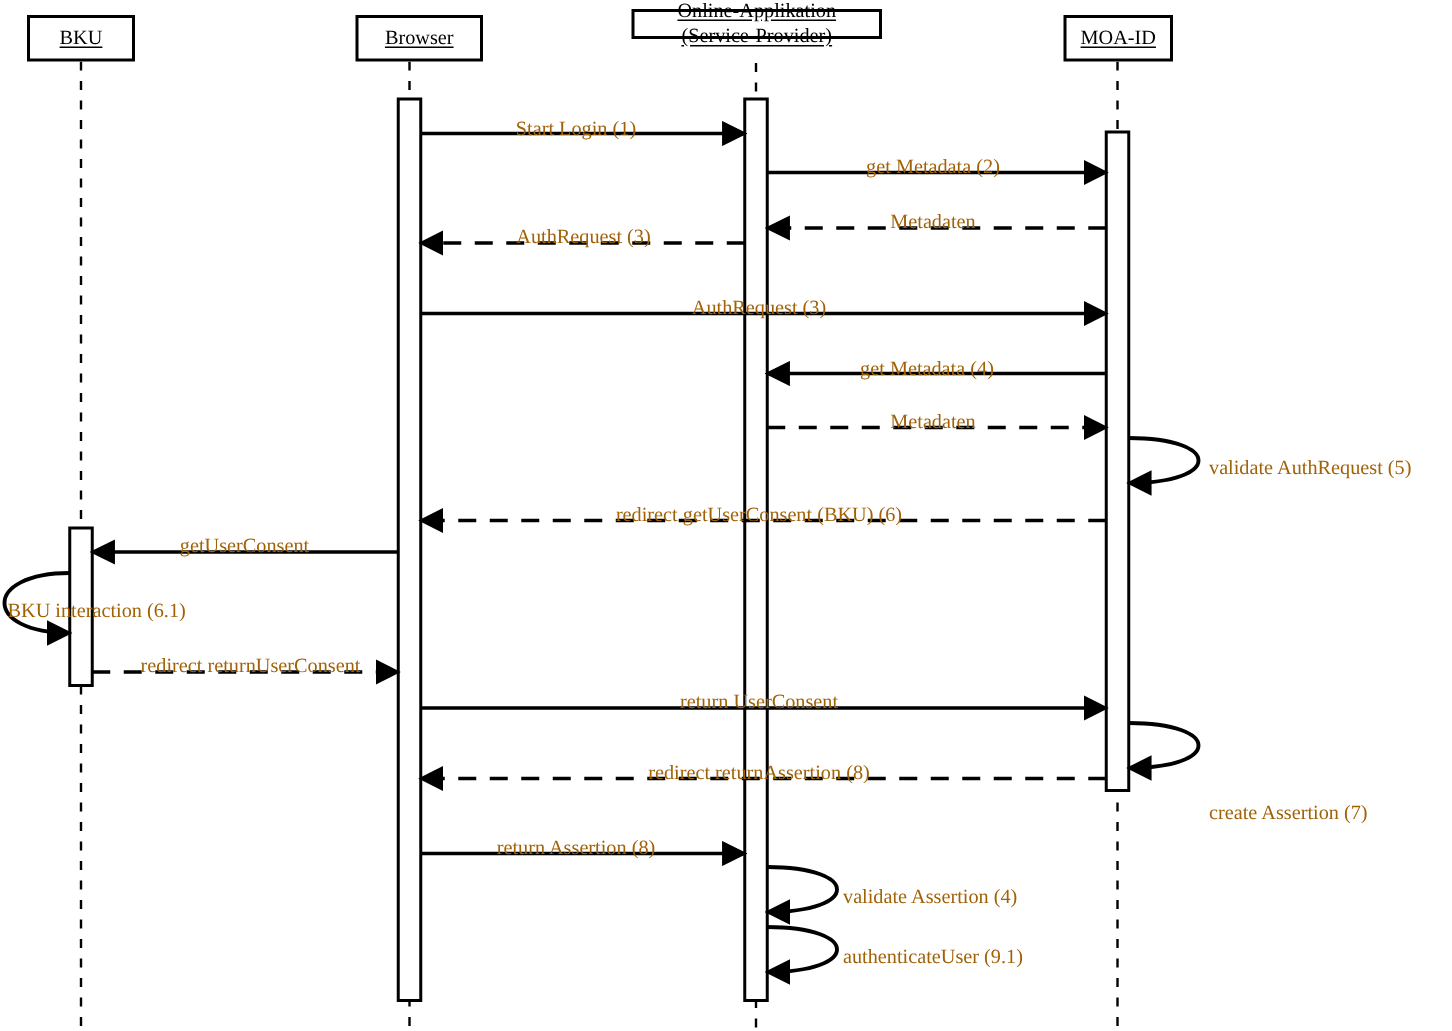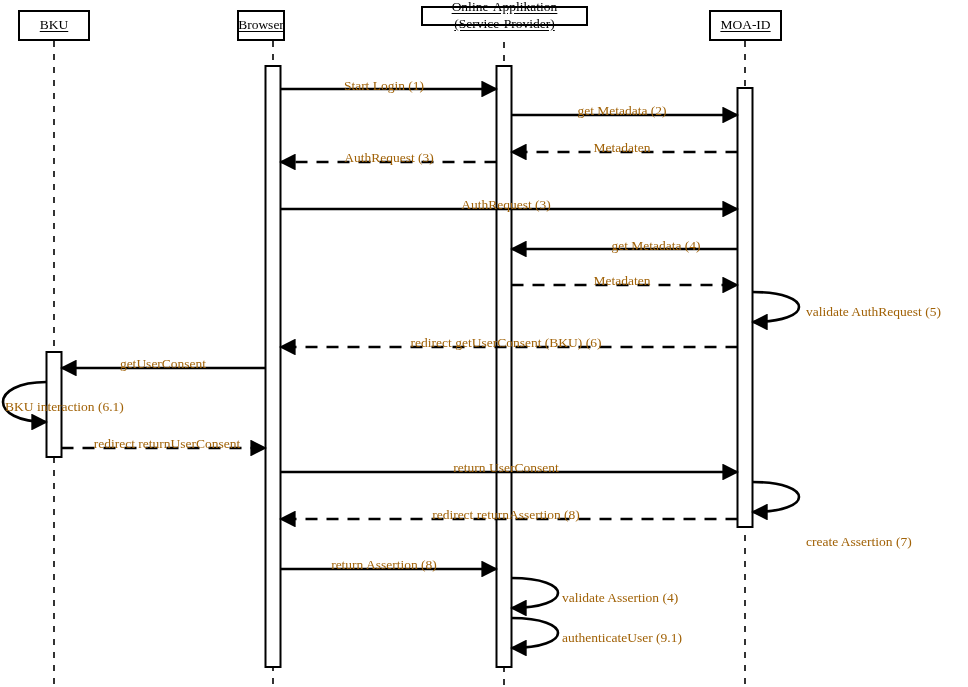--- a/index.html
+++ b/index.html
@@ -101,37 +101,37 @@
         <path d="M 752.5 482 C 814.5 482, 814.5 512, 752.5 512" fill="none" stroke="#000000" stroke-width="2.6" marker-end="url(#arrowFilledSelf)"></path>
         <path d="M 511.5 578 C 573.5 578, 573.5 608, 511.5 608" fill="none" stroke="#000000" stroke-width="2.6" marker-end="url(#arrowFilledSelf)"></path>
         <path d="M 511.5 618 C 573.5 618, 573.5 648, 511.5 648" fill="none" stroke="#000000" stroke-width="2.6" marker-end="url(#arrowFilledSelf)"></path>
       </g>
   </svg>
 
   <div id="boxes">
       <div class="lifeline-box" style="left: 18px; top: 10px; width: 72px; height: 31px;">
         <span>BKU</span>
       </div>
-      <div class="lifeline-box" style="left: 237px; top: 10px; width: 48px; height: 31px;">
+      <div class="lifeline-box" style="left: 237px; top: 10px; width: 85px; height: 31px;">
         <span>Browser</span>
       </div>
       <div class="lifeline-box" style="left: 421px; top: 6px; width: 167px; height: 20px;">
         <span>Online-Applikation (Service-Provider)</span>
       </div>
       <div class="lifeline-box" style="left: 709px; top: 10px; width: 73px; height: 31px;">
         <span>MOA-ID</span>
       </div>
     </div>
   <div id="labels">
       <div class="msg-label center" style="left: 384px; top: 79px;">Start Login (1)</div>
       <div class="msg-label center" style="left: 622px; top: 104px;">get Metadata (2)</div>
       <div class="msg-label center" style="left: 622px; top: 141px;">Metadaten</div>
       <div class="msg-label center" style="left: 389px; top: 151px;">AuthRequest (3)</div>
       <div class="msg-label center" style="left: 506px; top: 198px;">AuthRequest (3)</div>
-      <div class="msg-label center" style="left: 656px; top: 239px; text-align: right;">get Metadata (4)</div>
+      <div class="msg-label center" style="left: 618px; top: 239px; text-align: right;">get Metadata (4)</div>
       <div class="msg-label center" style="left: 622px; top: 274px;">Metadaten</div>
       <div class="msg-label center" style="left: 506px; top: 336px;">redirect getUserConsent (BKU) (6)</div>
       <div class="msg-label center" style="left: 163px; top: 357px;">getUserConsent</div>
       <div class="msg-label center" style="left: 167px; top: 437px;">redirect returnUserConsent</div>
       <div class="msg-label center" style="left: 506px; top: 461px;">return UserConsent</div>
       <div class="msg-label center" style="left: 506px; top: 508px;">redirect returnAssertion (8)</div>
       <div class="msg-label center" style="left: 384px; top: 558px;">return Assertion (8)</div>
       <div class="msg-label left" style="left: 806px; top: 305px;">validate AuthRequest (5)</div>
       <div class="msg-label left" style="left: 5px; top: 400px;">BKU interaction (6.1)</div>
       <div class="msg-label left" style="left: 806px; top: 495px; margin-top: 40px;">create Assertion (7)</div>

